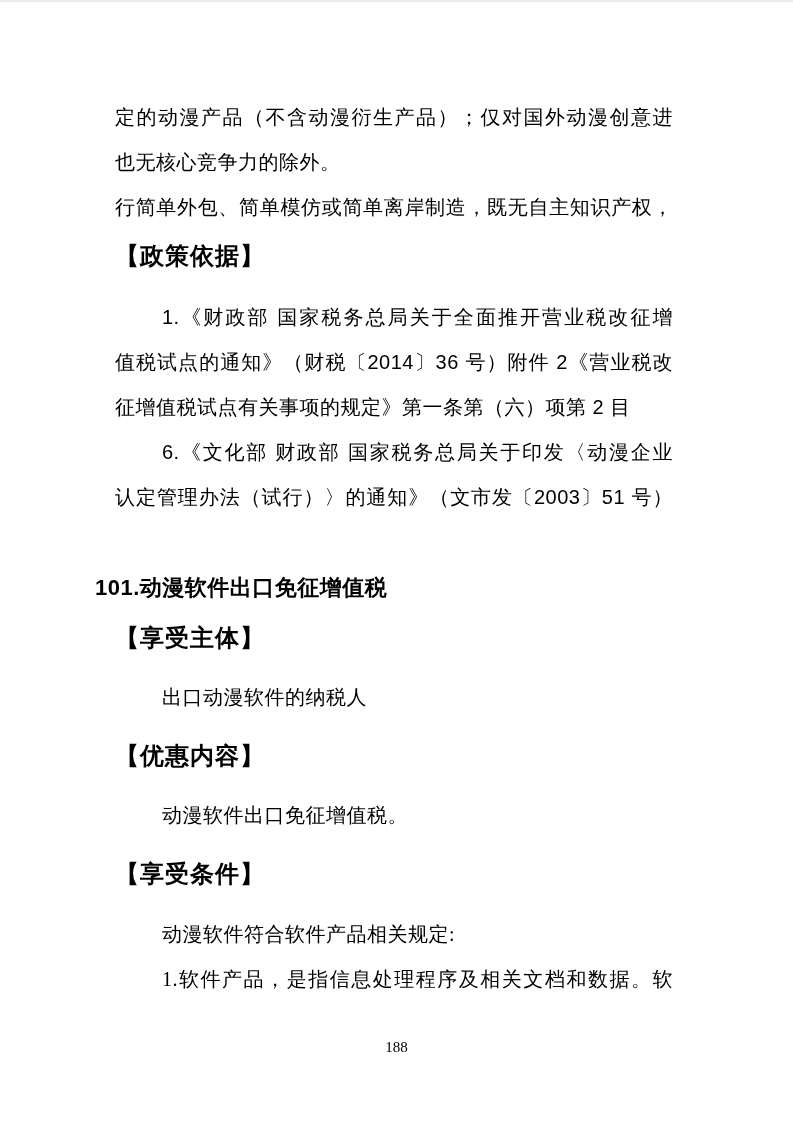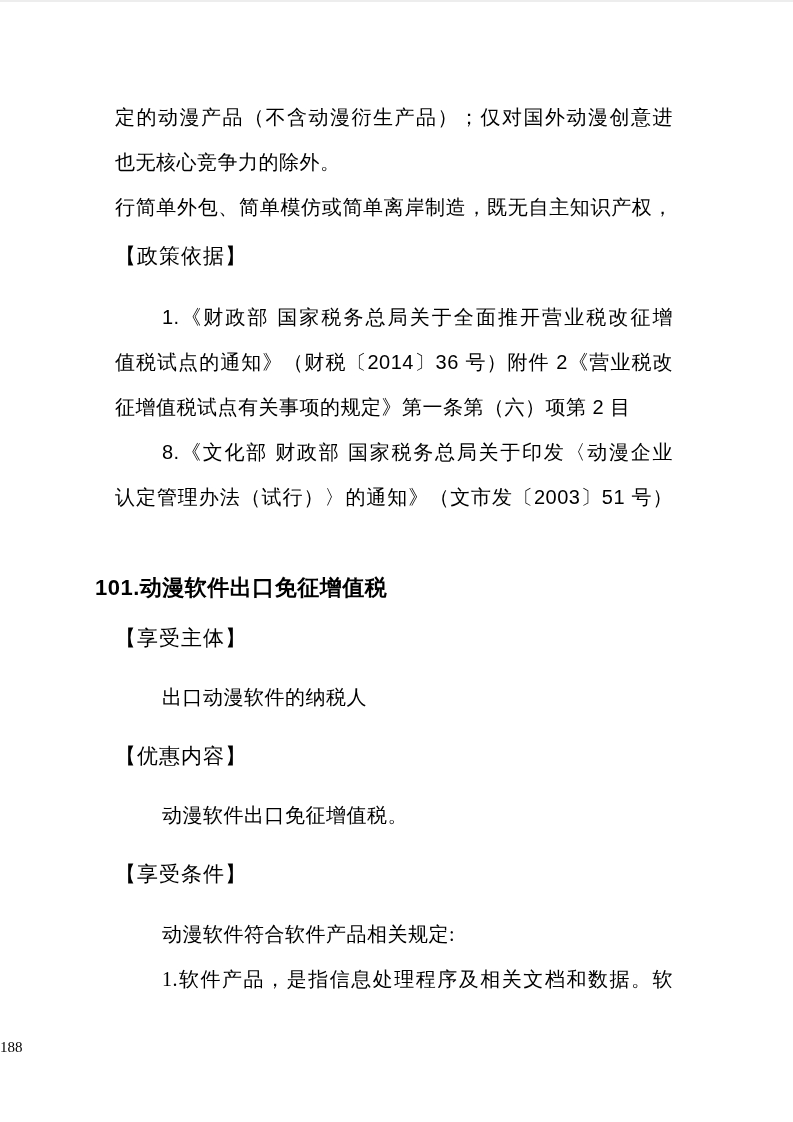--- a/index.html
+++ b/index.html
@@ -32,22 +32,22 @@
   }
   
   .ind { text-indent: 47px; }
   
   .serif { font-family: "Liberation Serif", serif; font-weight: normal; }
   
   .sans { font-family: "Liberation Sans", sans-serif; font-weight: normal; }
   
   .hb {
     font-family: "Liberation Sans", sans-serif;
-    font-weight: normal;
-    font-size: 21px;
+    font-weight: bold;
+    font-size: 24px;
     line-height: 45px;
     letter-spacing: 1px;
   }
   
   .h101 {
     font-family: "Liberation Sans", sans-serif;
     font-weight: bold;
     font-size: 22px;
     line-height: 45px;
     margin-left: -20px;
@@ -58,20 +58,21 @@
   .mt5  { margin-top: 5px; }
   .mt13 { margin-top: 13px; }
   .mt15 { margin-top: 15px; }
   .mt16 { margin-top: 16px; }
   .mb17 { margin-bottom: 17px; }
   .pageno {
     position: absolute;
     top: 1036px;
     left: 0;
     width: 793px;
+    text-align: center;
     font-family: "Liberation Serif", serif;
     font-size: 15px;
     line-height: 18px;
   }
 </style>
 </head>
 <body>
 
 <div class="page">
   <div class="content">
@@ -84,21 +85,21 @@
 
     <div class="hb mt3 mb17">【政策依据】</div>
 
     <div class="para">
       <div class="line sans fill ind">1.《财政部 国家税务总局关于全面推开营业税改征增</div>
       <div class="line sans fill">值税试点的通知》（财税〔2014〕36 号）附件 2《营业税改</div>
       <div class="line sans">征增值税试点有关事项的规定》第一条第（六）项第 2 目</div>
     </div>
 
     <div class="para">
-      <div class="line sans fill ind">8.《文化部 财政部 国家税务总局关于印发〈动漫企业</div>
+      <div class="line sans fill ind">6.《文化部 财政部 国家税务总局关于印发〈动漫企业</div>
       <div class="line sans fill">认定管理办法（试行）〉的通知》（文市发〔2003〕51 号）</div>
     </div>
 
     <div class="h101">101.动漫软件出口免征增值税</div>
 
     <div class="hb mt5">【享受主体】</div>
     <div class="para mt15">
       <div class="line serif ind">出口动漫软件的纳税人</div>
     </div>
 

